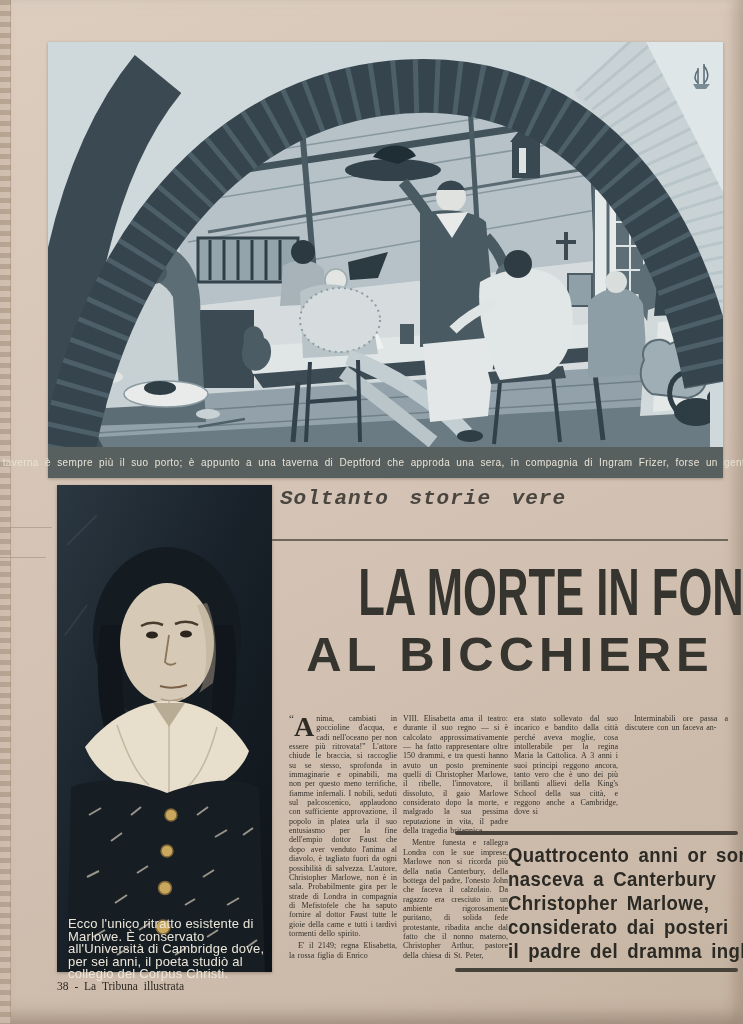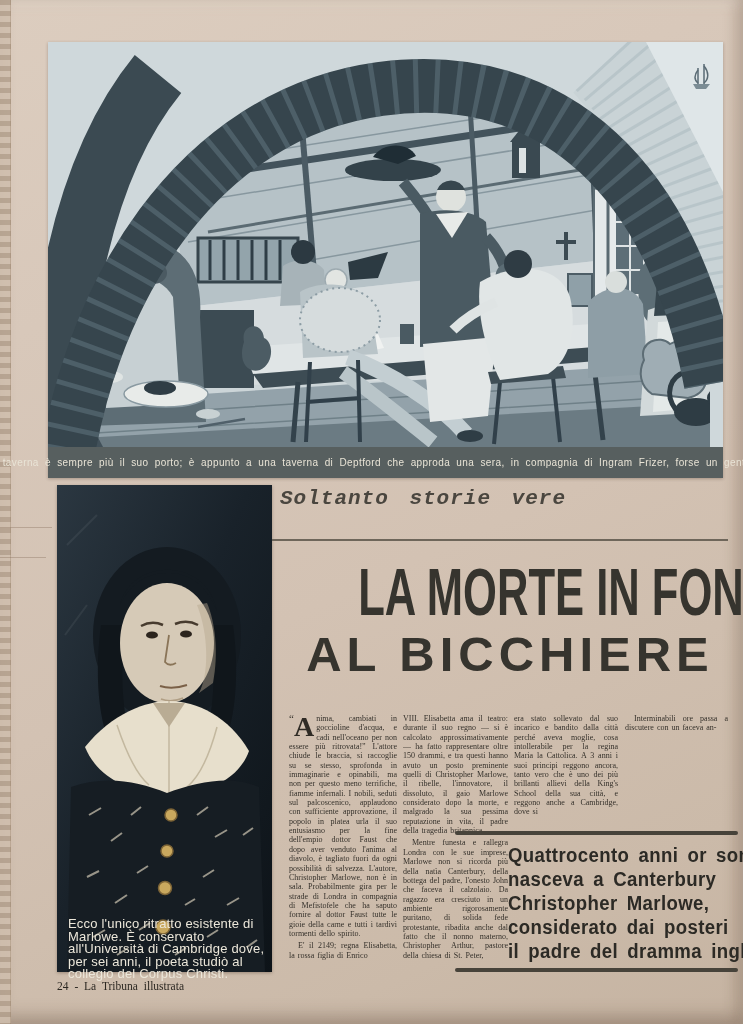--- a/index.html
+++ b/index.html
@@ -316,14 +316,14 @@
   <div class="callout-rule" style="top:831px;"></div>
   <div class="callout">
     <div>Quattrocento anni or sono</div>
     <div>nasceva a Canterbury</div>
     <div>Christopher Marlowe,</div>
     <div>considerato dai posteri</div>
     <div>il padre del dramma inglese,</div>
   </div>
   <div class="callout-rule" style="top:968px;"></div>
 
-  <div class="footer">24 - La Tribuna illustrata</div>
+  <div class="footer">38 - La Tribuna illustrata</div>
 </div>
 
 </body></html>

